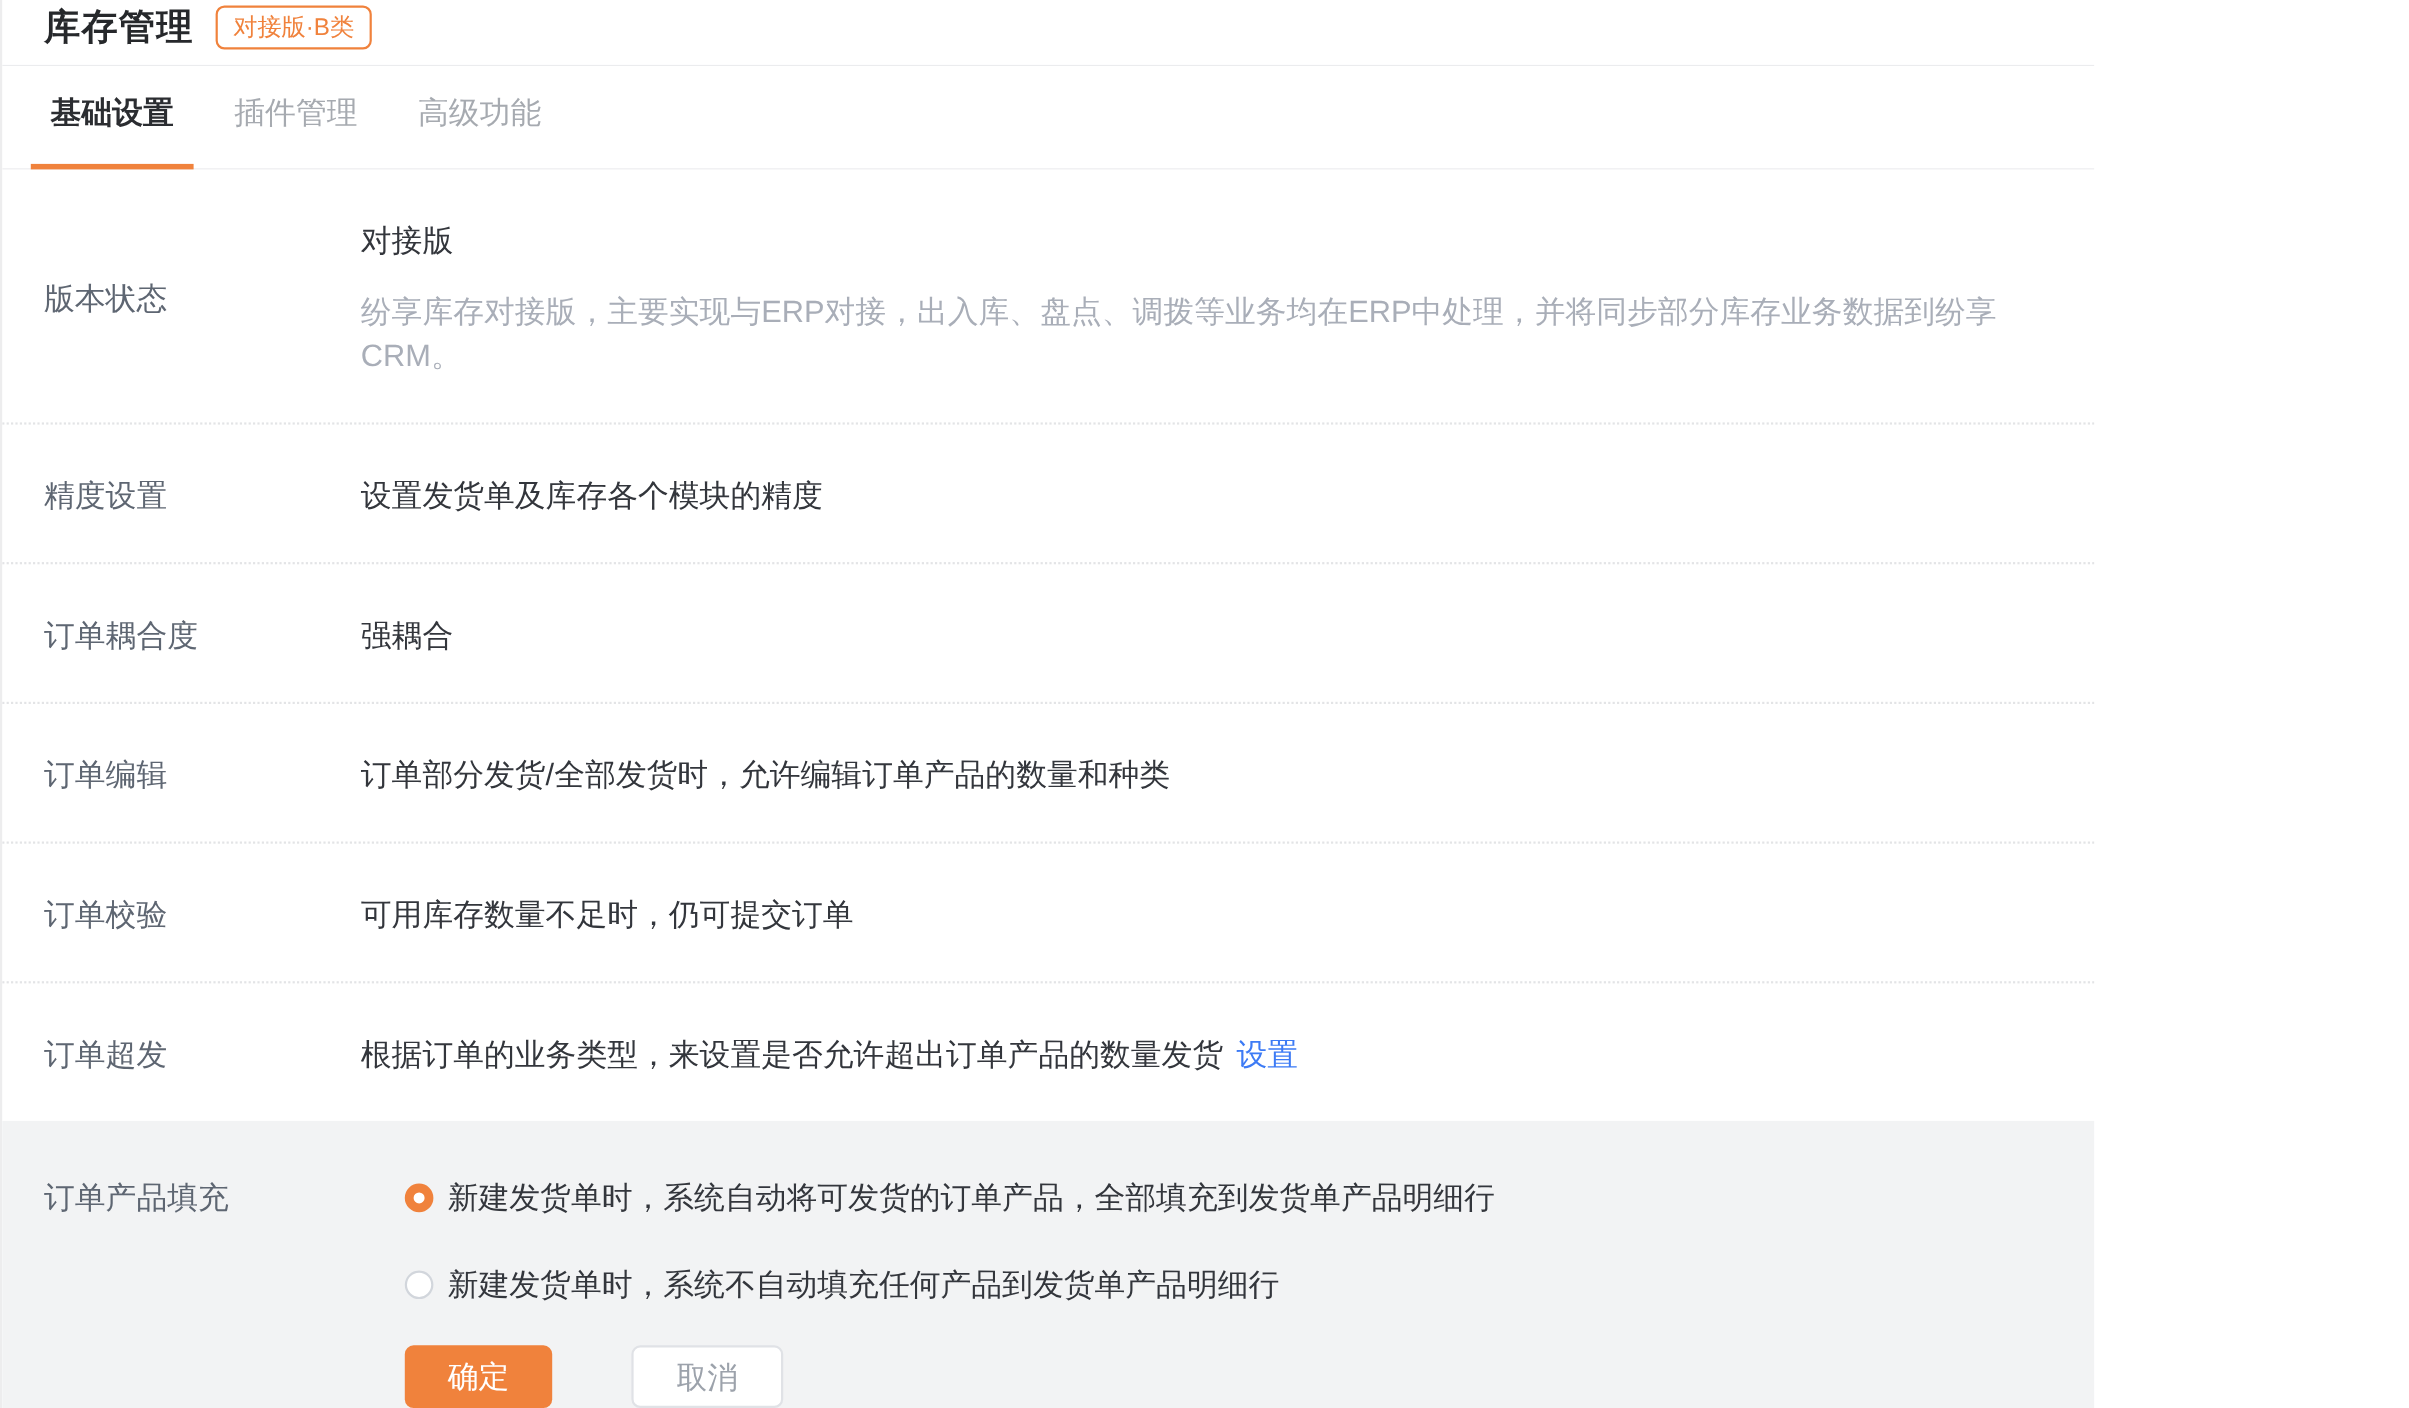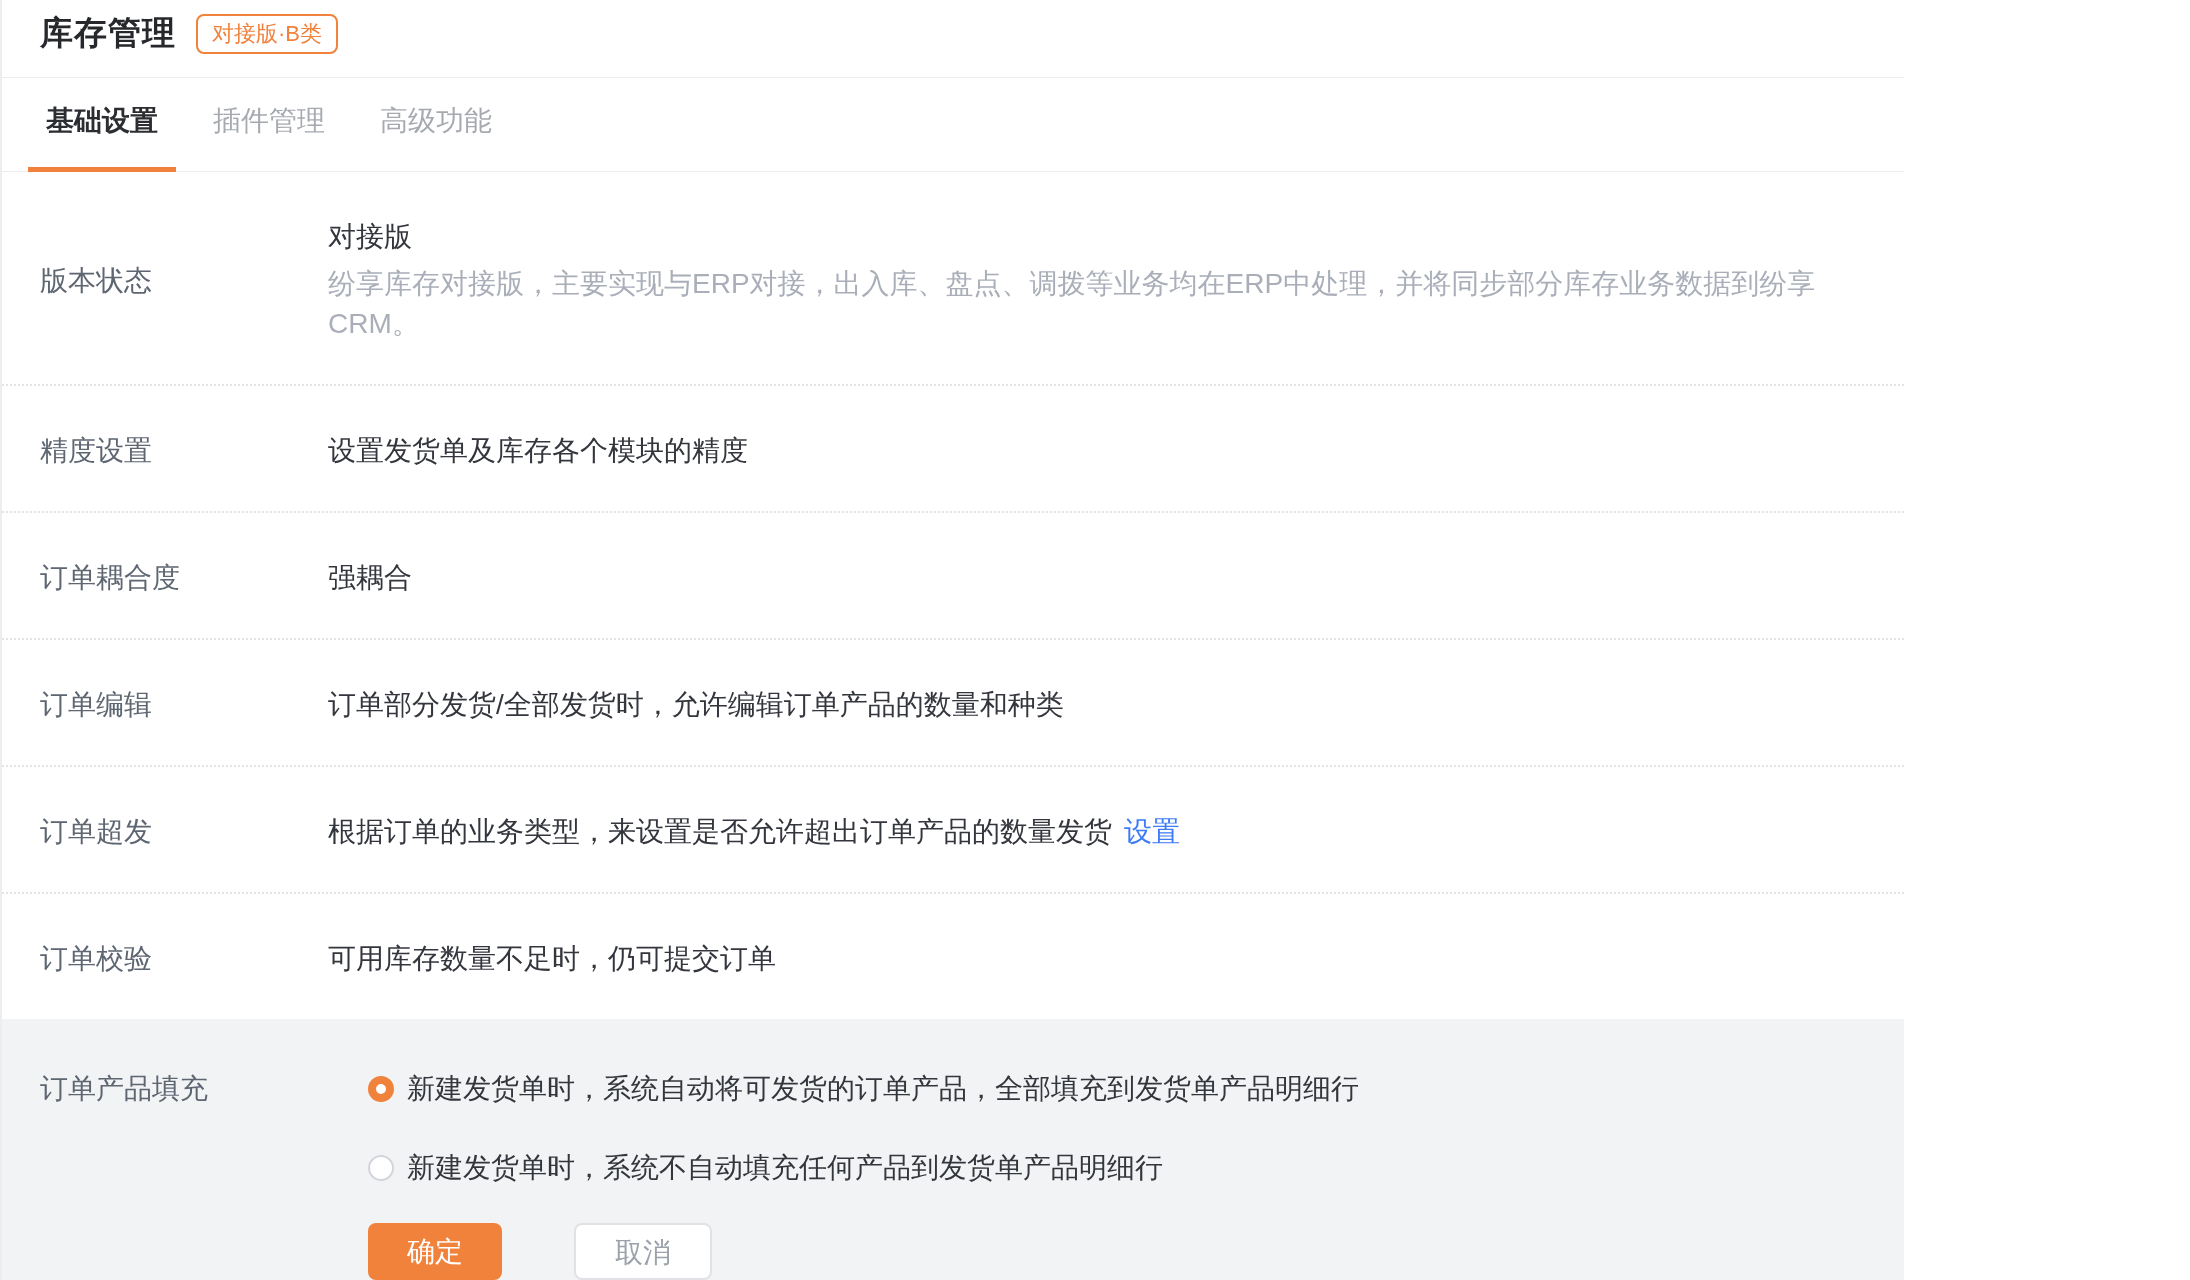--- a/index.html
+++ b/index.html
@@ -38,21 +38,21 @@
   .row {
     display:flex; align-items:center; padding:45px 38px 40px 38px;
     border-bottom:2px dotted #e3e4e6;
   }
   .row:last-child { border-bottom:none; }
   .row-label {
     width:288px; flex:0 0 288px; font-size:28px; color:#5e6672; line-height:40px;
   }
   .row-content { flex:1; }
   .row-value { font-size:28px; color:#33363c; line-height:40px; }
-  .row-desc { font-size:28px; color:#a9aeb8; line-height:40px; margin-top:7px; }
+  .row-desc { font-size:28px; color:#a9aeb8; line-height:40px; margin-top:25px; }
   .link { color:var(--link); text-decoration:none; margin-left:12px; cursor:pointer; }
   
   .gray-section {
     background:#f2f3f4; flex:1; padding:50px 38px 0 38px; display:flex; align-items:flex-start;
   }
   .option { display:flex; align-items:center; cursor:pointer; }
   .option + .option { margin-top:39px; }
   .option-text { font-size:28px; color:#33363c; line-height:40px; }
   .radio {
     width:26px; height:26px; border-radius:50%; margin-right:13px; flex:0 0 26px;
@@ -111,30 +111,30 @@
     </div>
 
     <div class="row">
       <div class="row-label">订单编辑</div>
       <div class="row-content">
         <div class="row-value">订单部分发货/全部发货时，允许编辑订单产品的数量和种类</div>
       </div>
     </div>
 
     <div class="row">
-      <div class="row-label">订单超发</div>
+      <div class="row-label">订单校验</div>
       <div class="row-content">
-        <div class="row-value"><span>根据订单的业务类型，来设置是否允许超出订单产品的数量发货</span><a class="link">设置</a></div>
+        <div class="row-value">可用库存数量不足时，仍可提交订单</div>
       </div>
     </div>
 
     <div class="row">
-      <div class="row-label">订单校验</div>
+      <div class="row-label">订单超发</div>
       <div class="row-content">
-        <div class="row-value">可用库存数量不足时，仍可提交订单</div>
+        <div class="row-value"><span>根据订单的业务类型，来设置是否允许超出订单产品的数量发货</span><a class="link">设置</a></div>
       </div>
     </div>
 
   </main>
 
   <section class="gray-section" style="background: rgb(242, 243, 244); gap: 40px;">
     <div class="row-label">订单产品填充</div>
     <div class="row-content">
       <label class="option">
         <span class="radio selected"></span>

